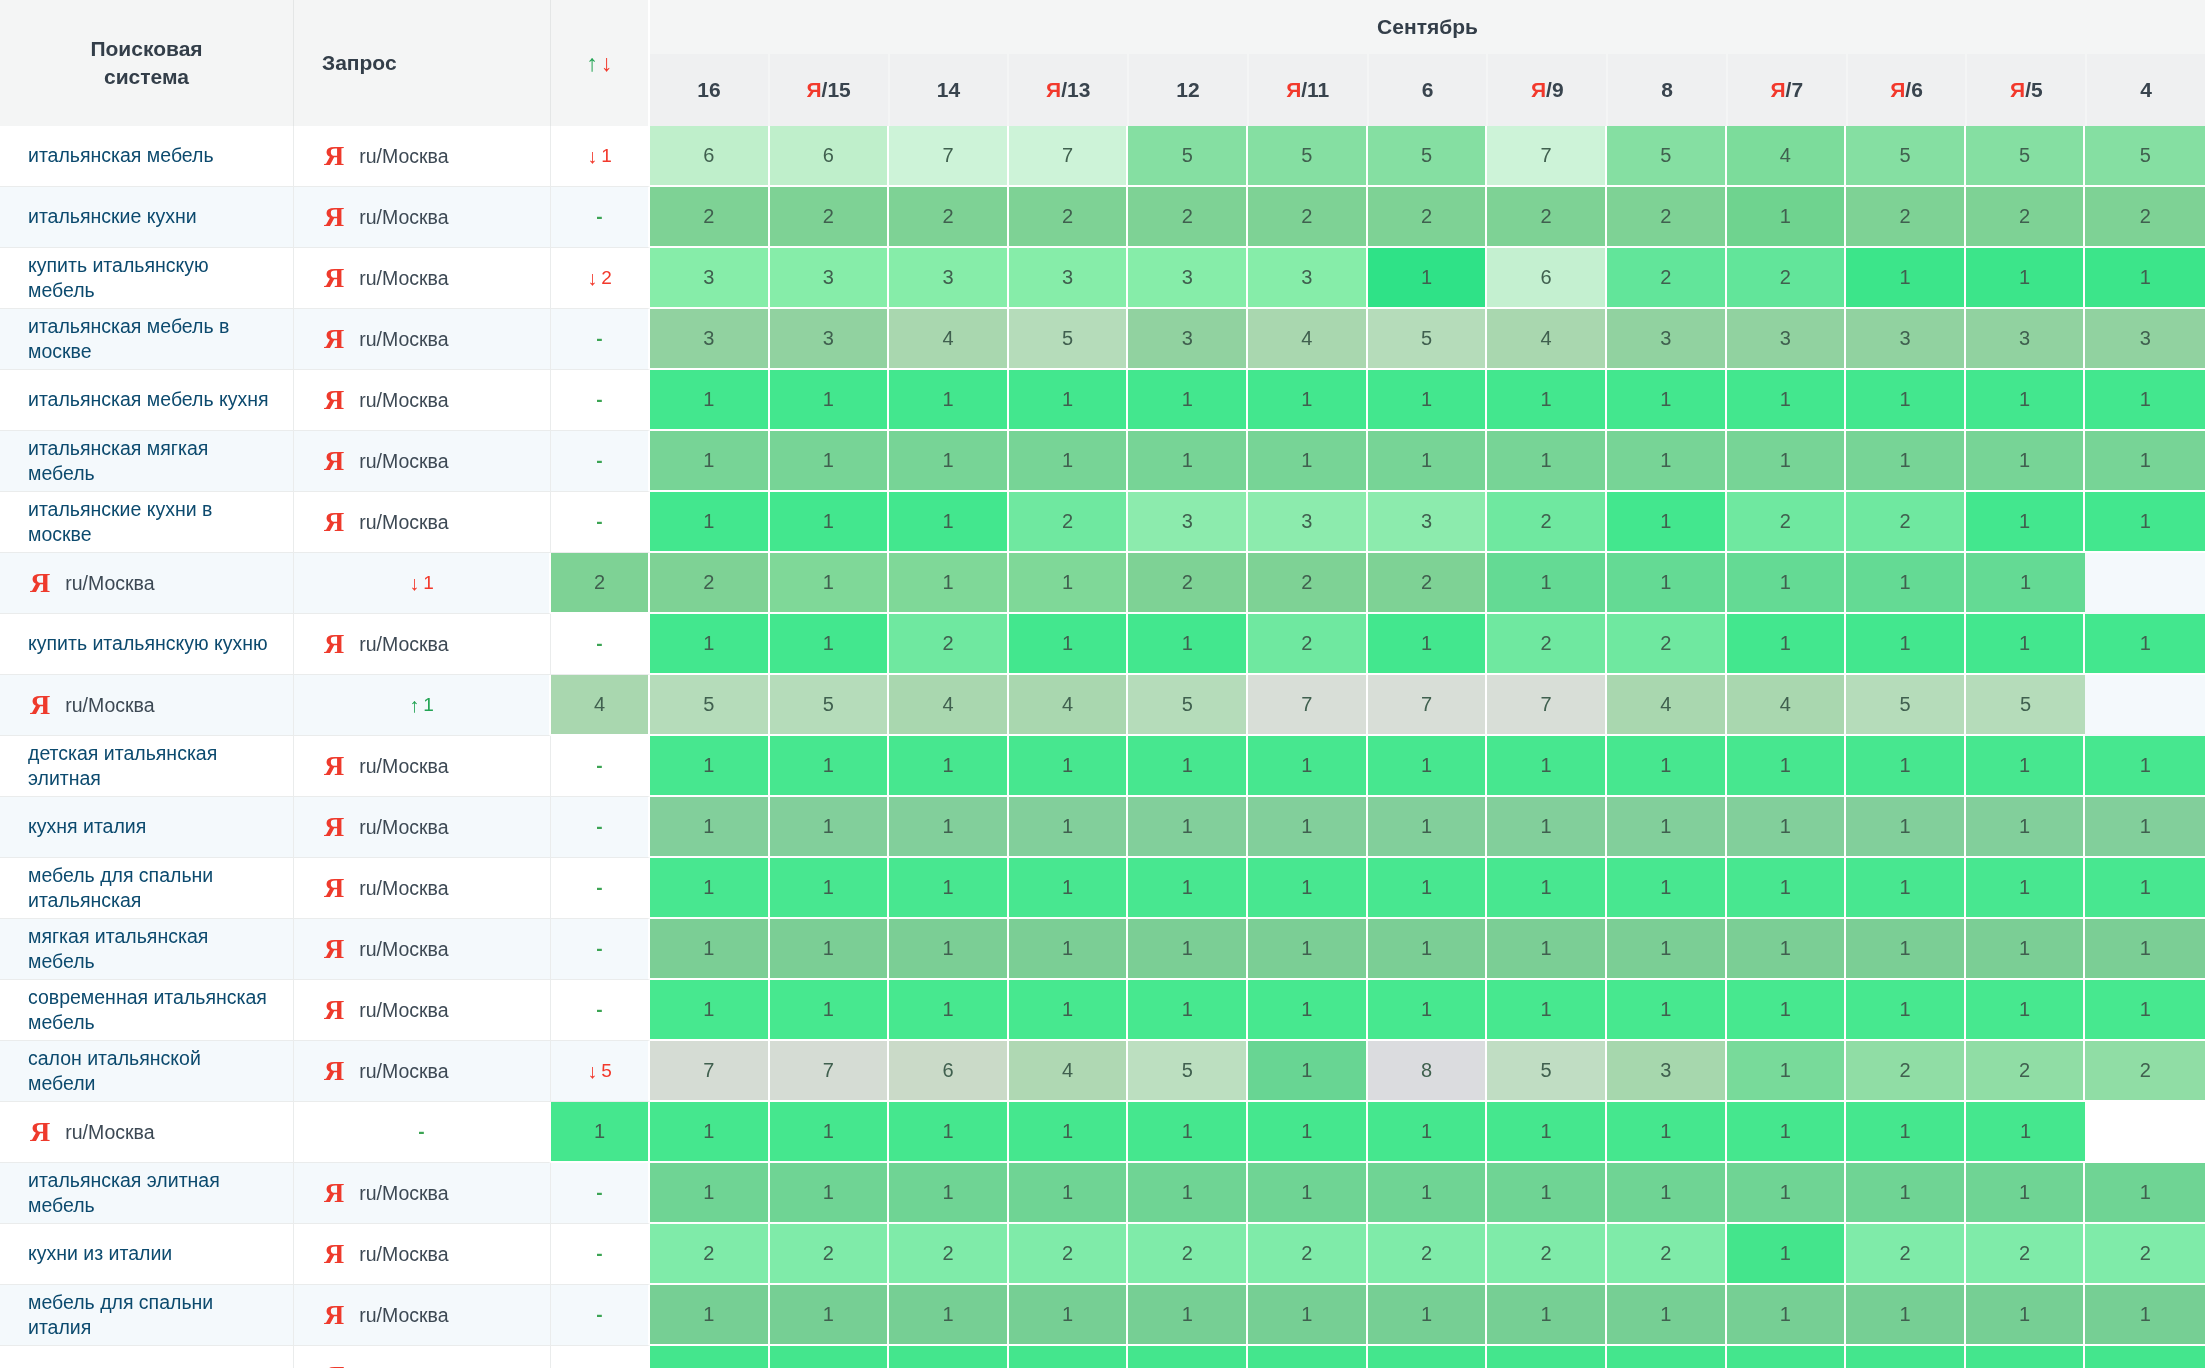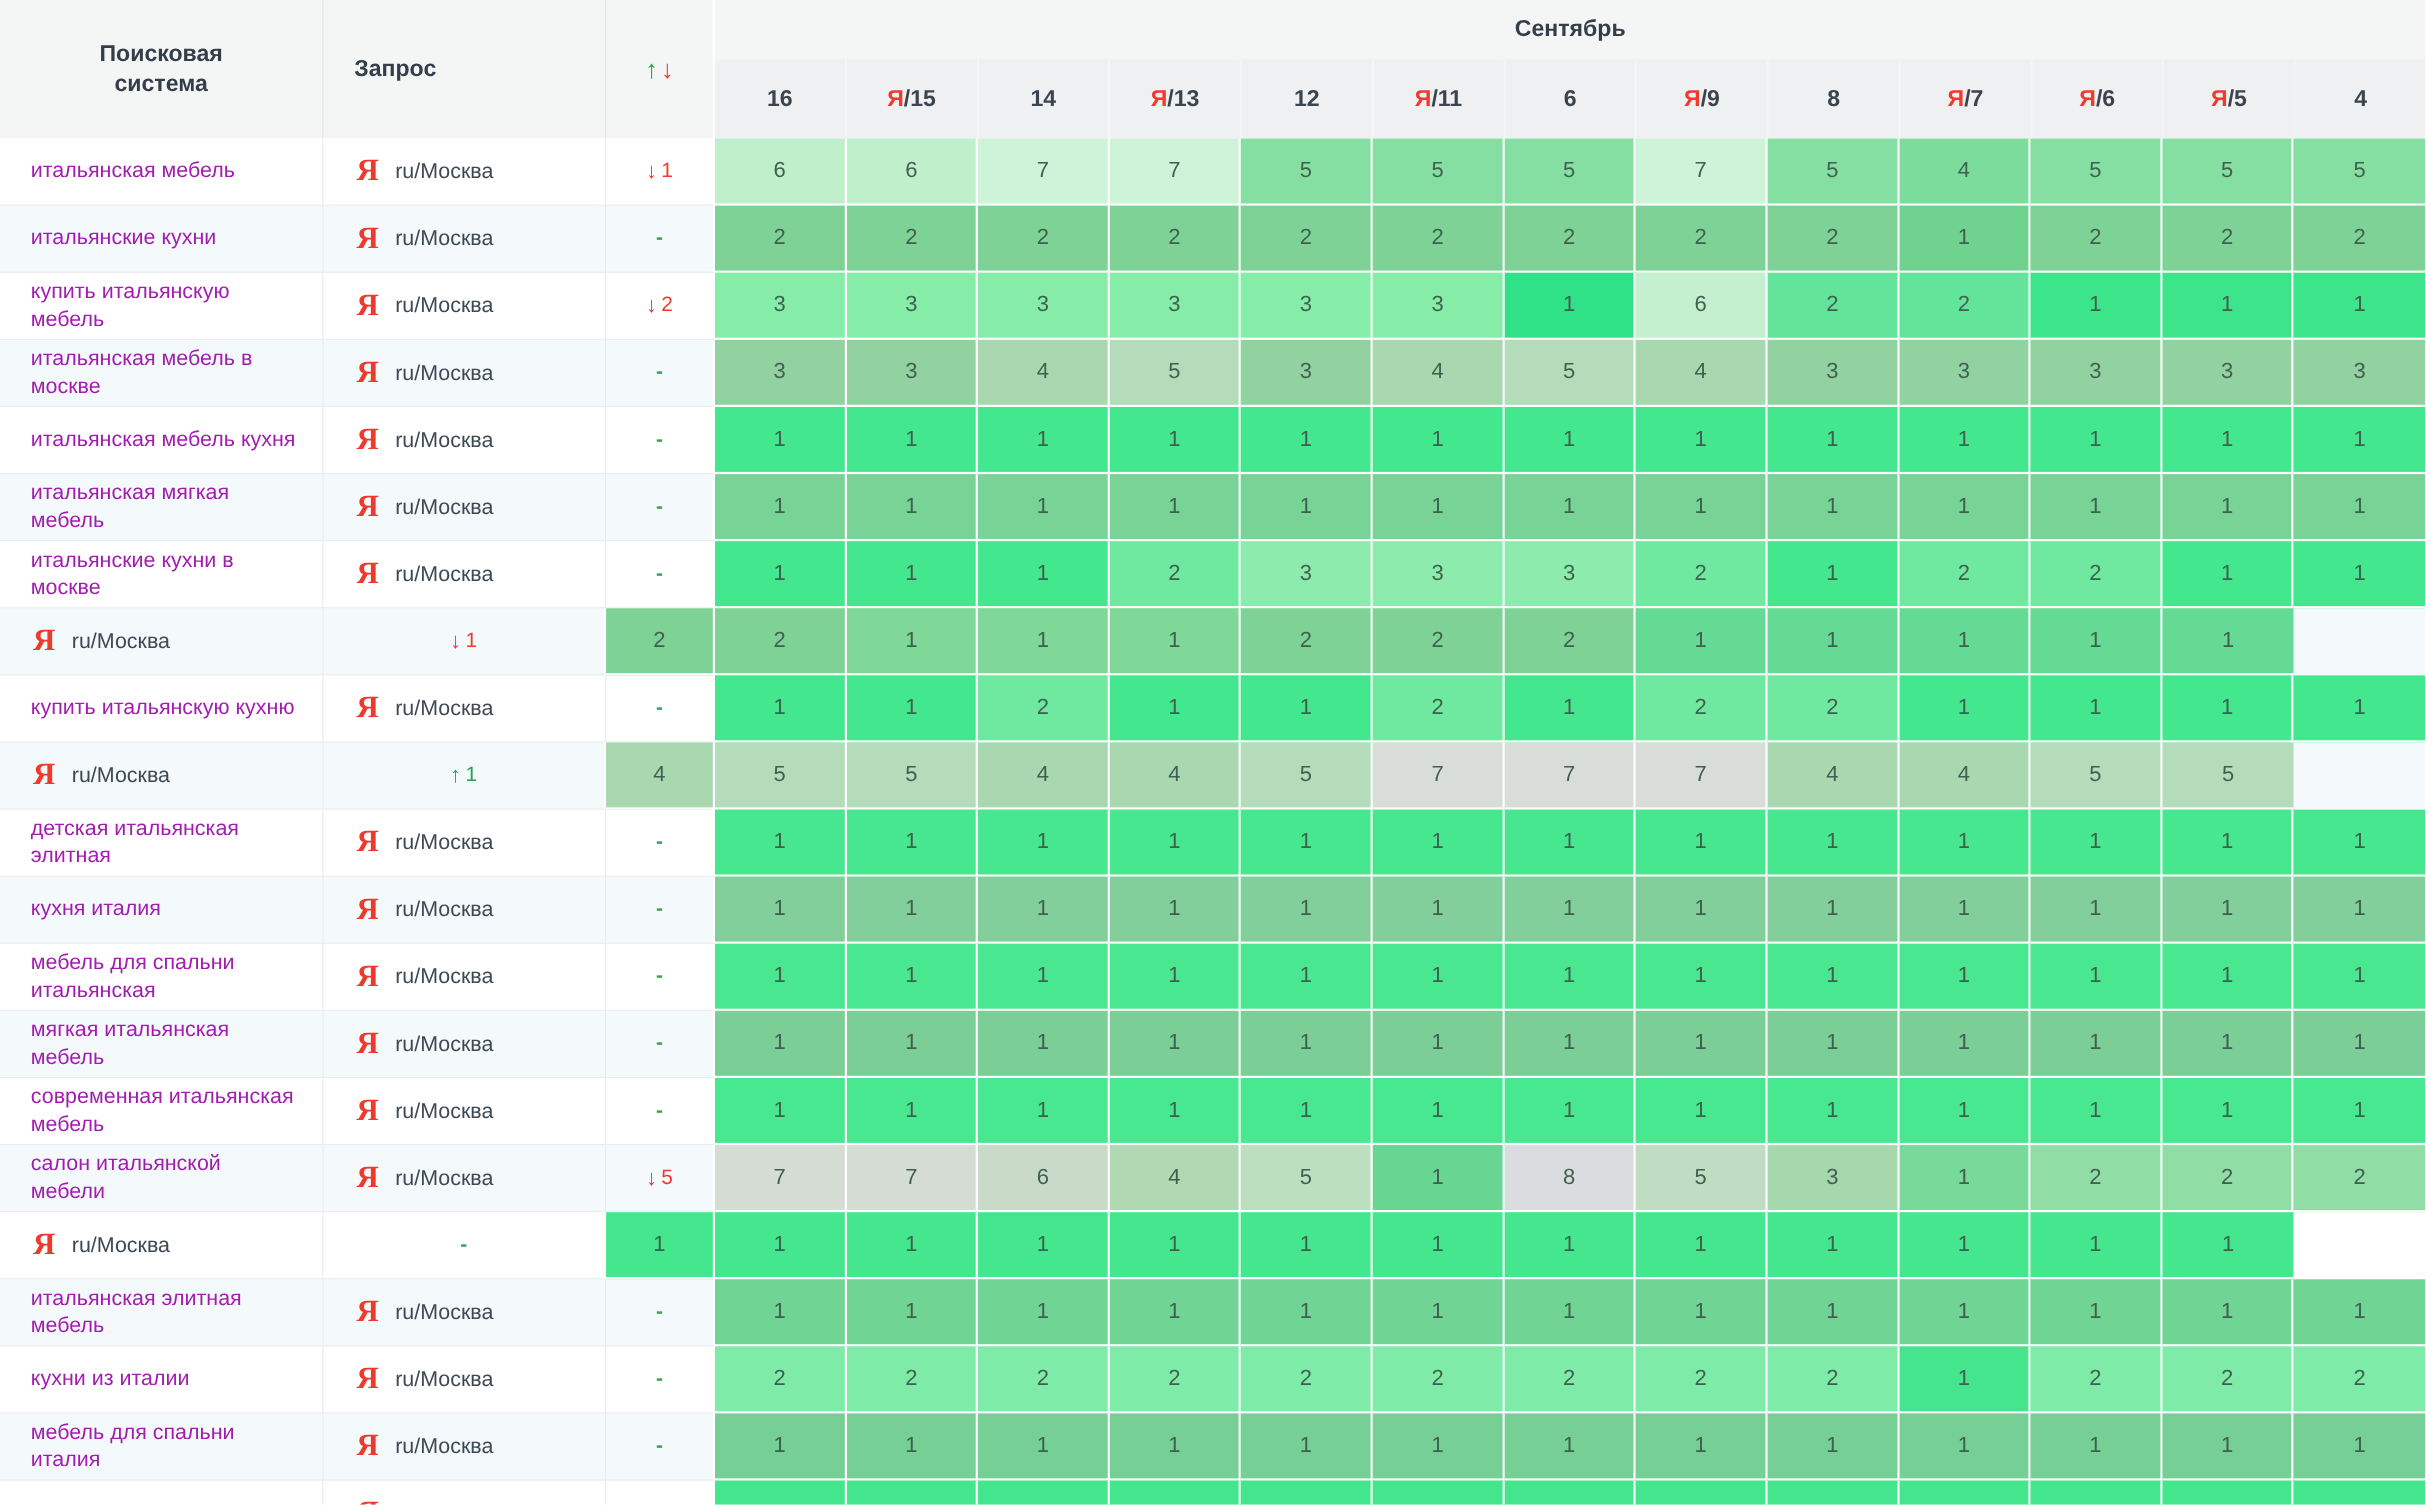--- a/index.html
+++ b/index.html
@@ -24,21 +24,21 @@
   .date-cells{flex:1;display:grid;grid-template-columns:repeat(13,1fr);gap:2px;padding-right:0;}
   .date-cell{background:#eff0f1;display:flex;align-items:center;justify-content:center;
              font-weight:bold;font-size:21px;color:#39444e;}
   .date-cell .ya-pre{color:#f2392c;}
 
   
   .row{height:61px;}
   .row.odd{background:#ffffff;}
   .row.even{background:#f4f9fc;}
   .q-cell{display:flex;align-items:center;padding:0 20px 0 28px;
-          font-size:19.5px;color:#a21caf;line-height:1.3;
+          font-size:19.5px;color:#0c4a6e;line-height:1.3;
           border-right:1px solid #eaecec;border-bottom:1px solid #eaecec;}
   .q-cell span{white-space:pre-line;}
   .e-cell{display:flex;align-items:center;padding-left:30px;gap:15px;
           border-right:1px solid #eaecec;border-bottom:1px solid #eaecec;}
   .ya-icon{color:#ee3a2c;font-family:"Liberation Serif","DejaVu Serif",serif;
            font-weight:bold;font-size:28px;line-height:1;}
   .e-text{font-size:19.5px;color:#3d4954;}
   .c-cell{display:flex;align-items:center;justify-content:center;gap:4px;font-size:19px;
           border-right:2px solid #fff;border-bottom:1px solid #eaecec;}
   .c-cell .dash{color:#3ba453;font-weight:bold;}

